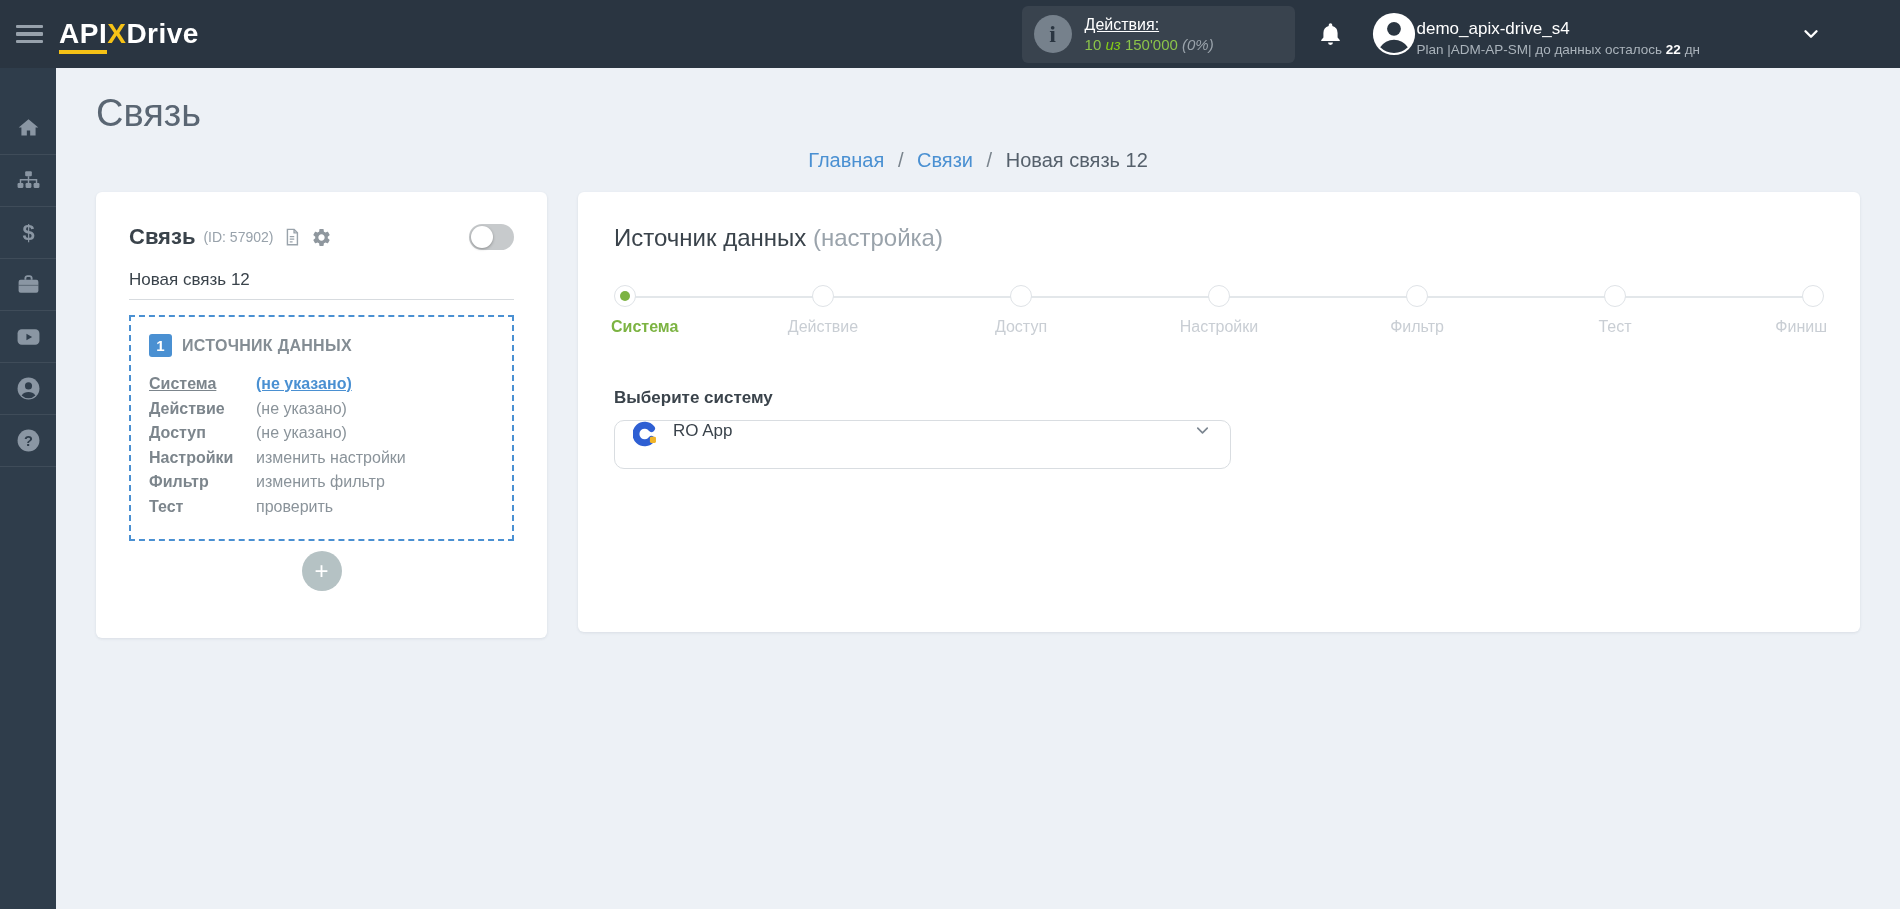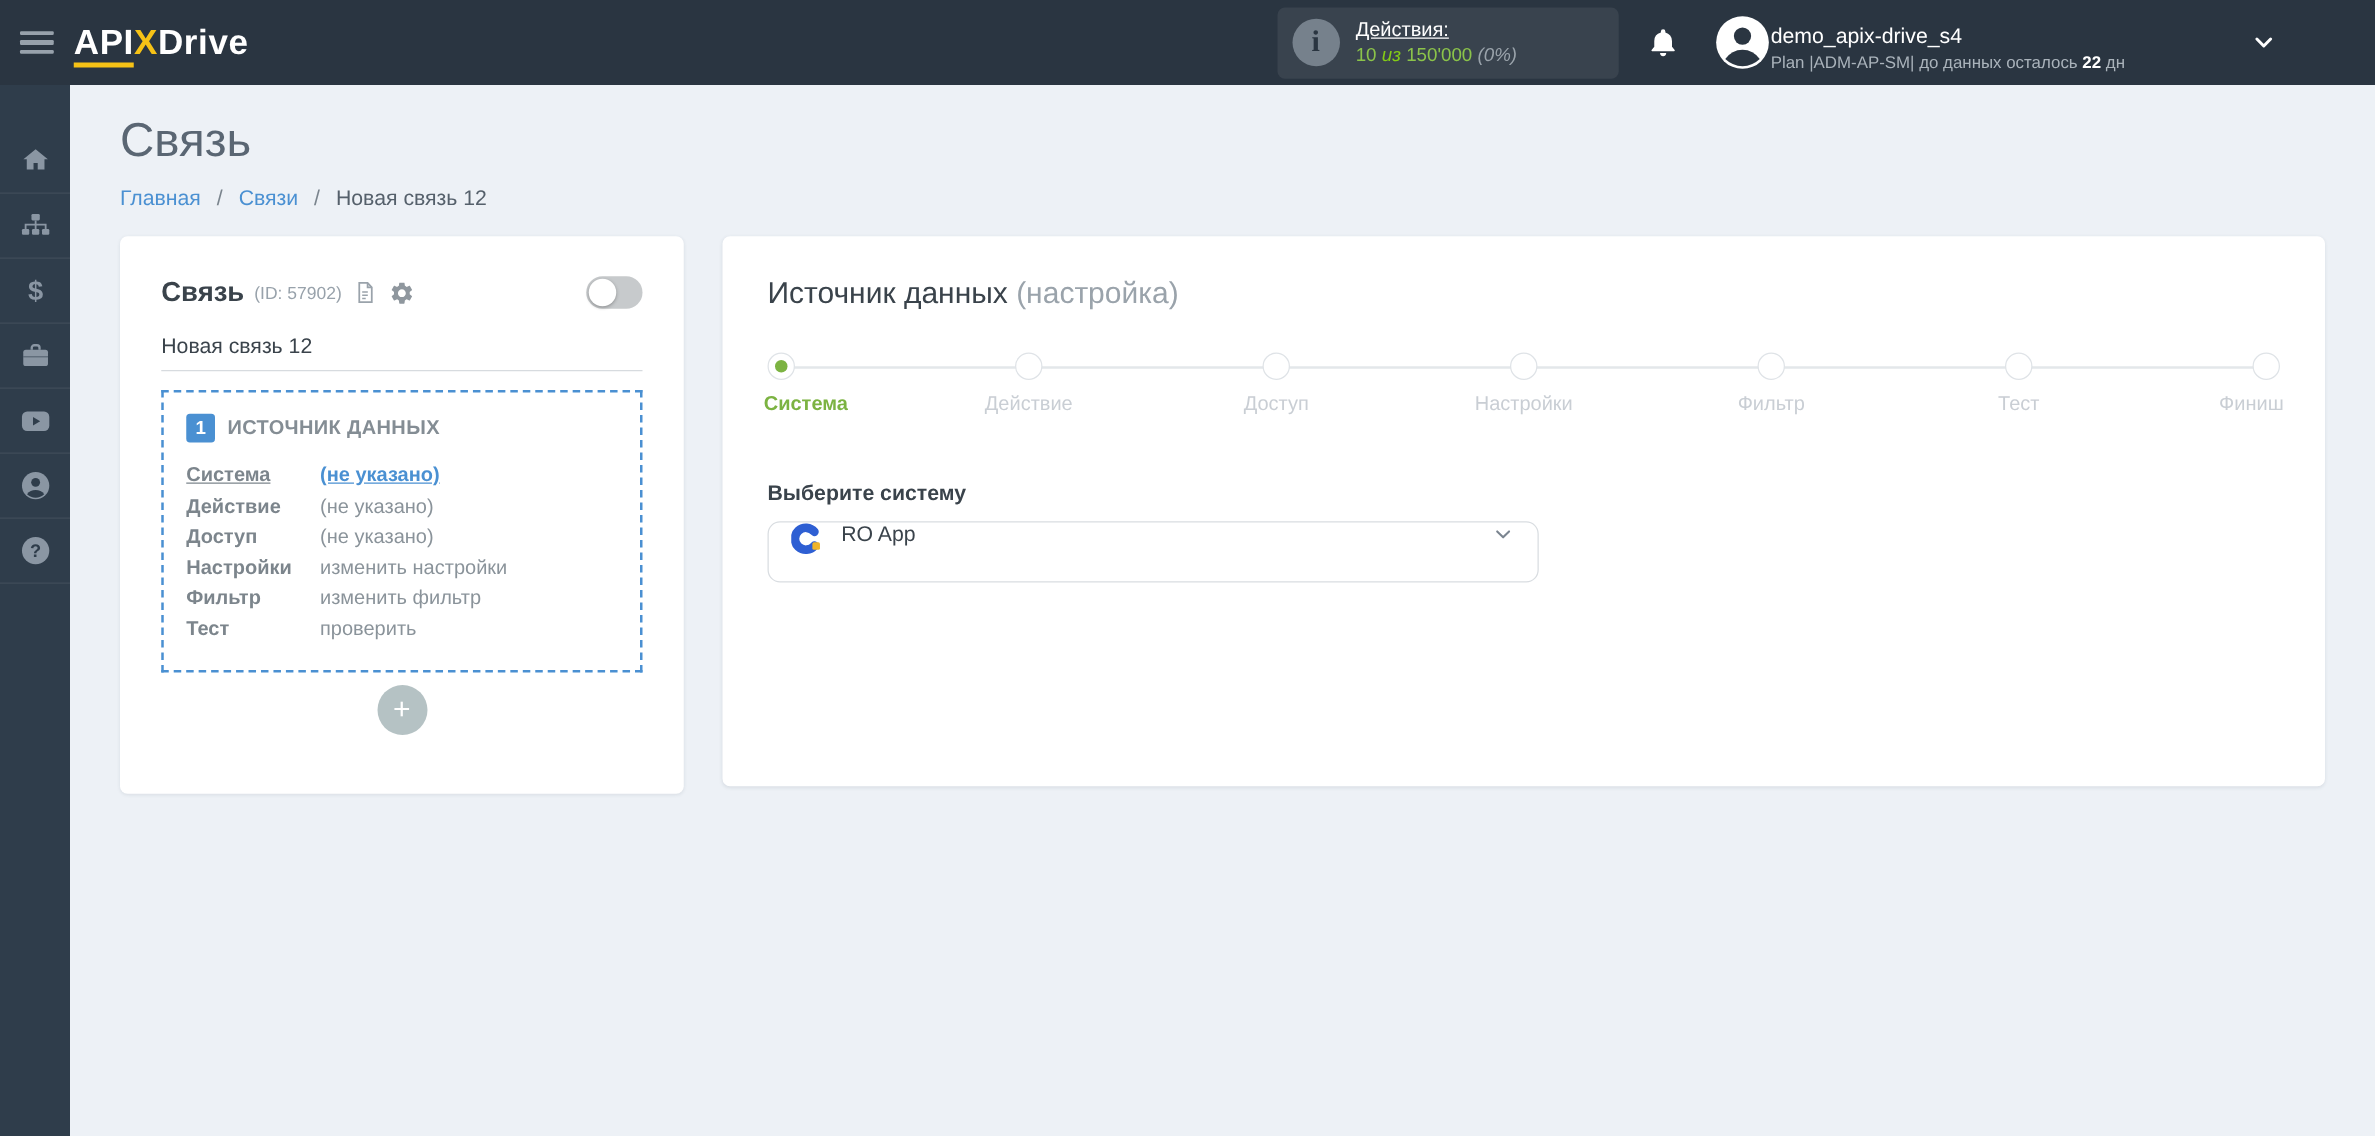--- a/index.html
+++ b/index.html
@@ -36,21 +36,21 @@
   .top-chevron { margin-left:100px; width:22px; height:22px; cursor:pointer; flex-shrink:0; }
 
   
   .sidebar { position:absolute; top:68px; left:0; bottom:0; width:56px; background:#2f3d4b; padding-top:35px; z-index:9; }
   .side-item { height:52px; display:flex; align-items:center; justify-content:center;
                border-bottom:1px solid rgba(255,255,255,.08); cursor:pointer; }
 
   
   .content { position:absolute; top:68px; left:56px; right:0; bottom:0; padding:0 40px; }
   h1.page-title { margin-top:24px; font-size:38px; font-weight:400; color:#5a6673; }
-  .breadcrumbs { margin-top:14px; font-size:17px; color:#7a848d; }
+  .breadcrumbs { margin-top:14px; font-size:20px; color:#7a848d;text-align:center; }
   .breadcrumbs a { color:#4a90d2; text-decoration:none; cursor:pointer; }
   .breadcrumbs .sep { margin:0 8px; }
   .breadcrumbs .current { color:#55606b; }
 
   .cards { display:flex; gap:31px; margin-top:20px; align-items:flex-start; }
   .card { background:#fff; border-radius:6px; box-shadow:0 1px 3px rgba(40,60,80,.10); }
 
   
   .card-link { width:451px; min-height:446px; padding:32px 33px; flex-shrink:0; }
   .lc-head { display:flex; align-items:center; }

